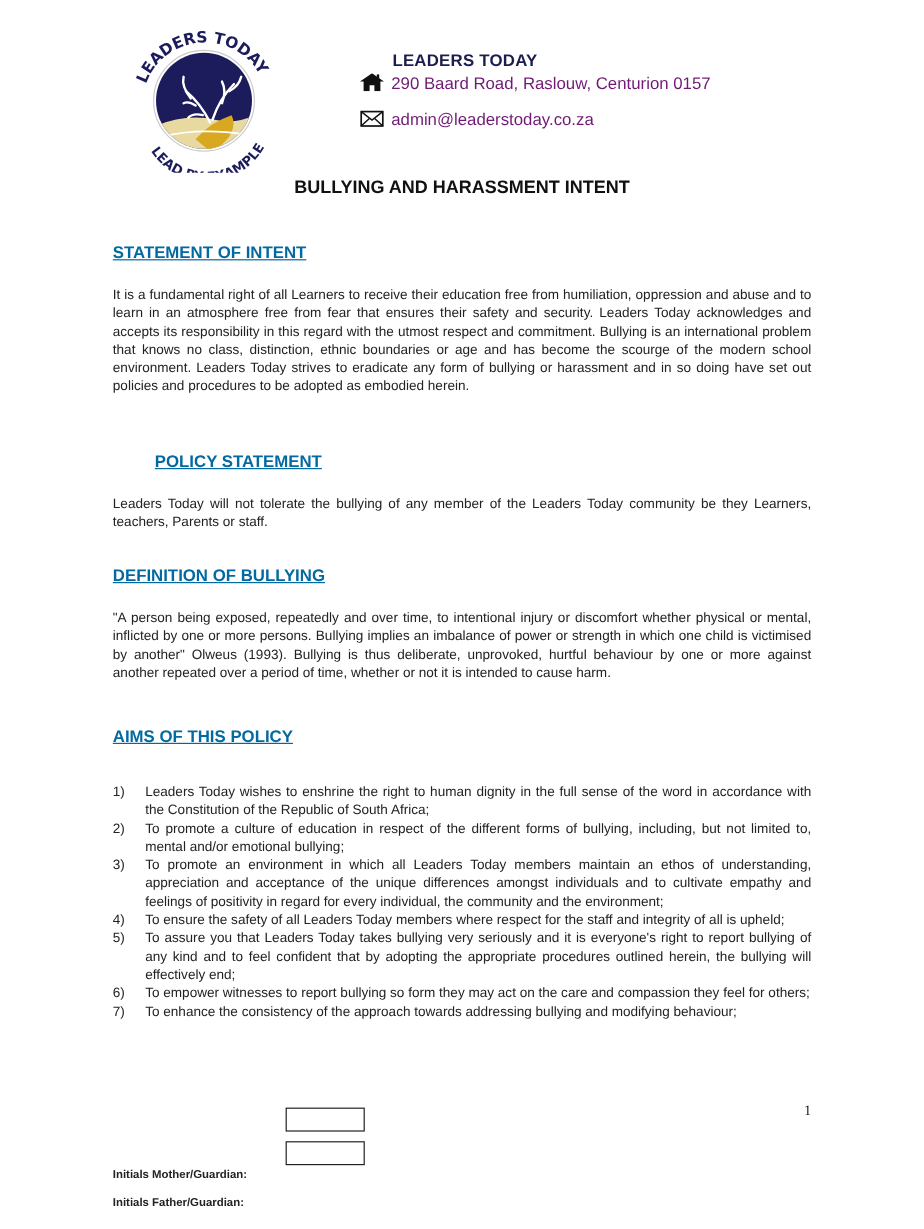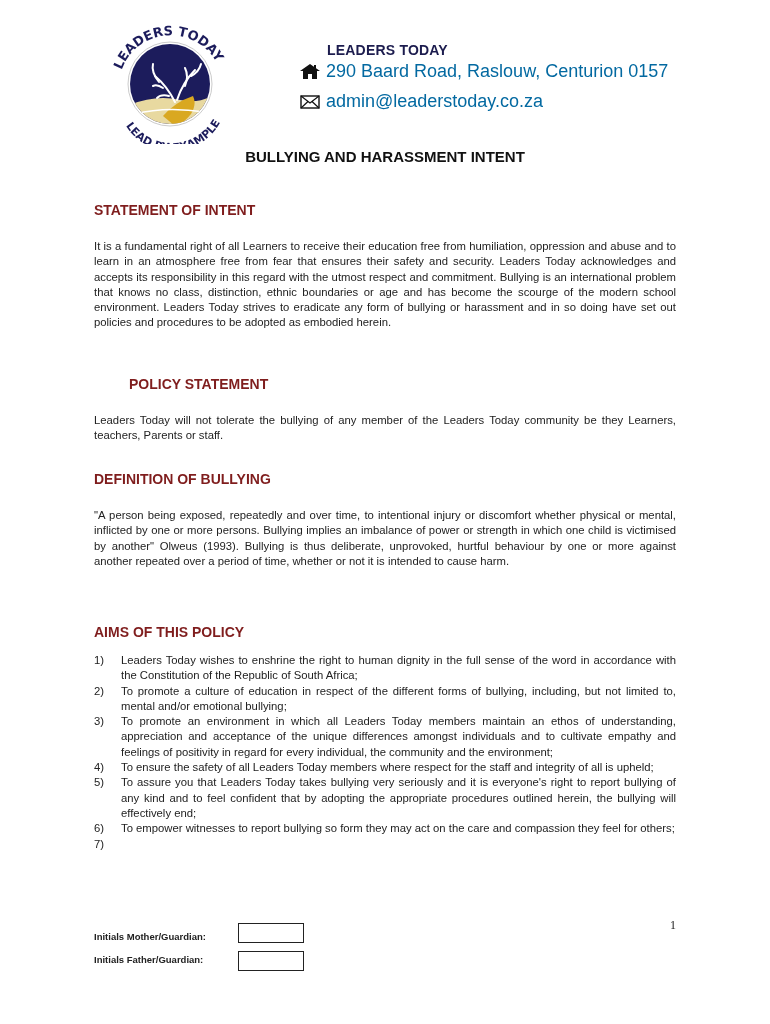--- a/index.html
+++ b/index.html
@@ -1,32 +1,32 @@
 <!DOCTYPE html>
 <html><head>
 <meta charset="utf-8">
 <style>
   html, body { margin: 0; padding: 0; background: #ffffff; }
   body { width: 770px; height: 1024px; position: relative; overflow: hidden;
          font-family: "Liberation Sans", sans-serif; color: #1a1a1a; }
   .logo { position: absolute; left: 105px; top: 14px; width: 130px; height: 130px; }
   .header-info { position: absolute; left: 300px; top: 42px; }
   .org-name { position: absolute; left: 27px; top: 0; font-size: 14px; font-weight: bold; color: #1c1c4e; white-space: nowrap; letter-spacing: 0.2px; }
-  .addr-line { position: absolute; left: 0; font-size: 18px; color: #0369a1; white-space: nowrap; }
+  .addr-line { position: absolute; left: 0; font-size: 14px; color: #701a75; white-space: nowrap; }
   .addr-line .ico { display: inline-block; width: 20px; height: 15px; vertical-align: -2px; margin-right: 6px; }
   .addr1 { top: 19px; }
   .addr2 { top: 49px; }
   .title { position: absolute; left: 0; width: 770px; top: 148px; text-align: center; font-size: 15px; font-weight: bold; color: #111; }
-  .h { position: absolute; left: 94px; font-size: 14px; font-weight: bold; color: #7f1d1d; }
+  .h { position: absolute; left: 94px; font-size: 14px; font-weight: bold; color: #0369a1; text-decoration: underline; }
   .p { position: absolute; left: 94px; width: 582px; font-size: 11.3px; line-height: 15.3px; text-align: justify; color: #222; }
   .list { position: absolute; left: 94px; width: 582px; top: 653px; margin: 0; padding: 0; list-style: none; }
   .list li { position: relative; padding-left: 27px; font-size: 11.3px; line-height: 15.3px; text-align: justify; color: #222; }
   .list .num { position: absolute; left: 0; top: 0; }
   .page-num { position: absolute; left: 670px; top: 918px; font-family: "Liberation Serif", serif; font-size: 12px; color: #222; }
-  .init-label { position: absolute; left: 94px; font-size: 9.5px; font-weight: bold; color: #222; }
+  .init-label { position: absolute; left: 94px; font-size: 9.5px; font-weight: bold; color: #222; margin-top: 43px; }
   .init-box { position: absolute; left: 238px; width: 66px; height: 20px; border: 1.2px solid #222; background: #fff; box-sizing: border-box; }
 </style>
 </head>
 <body>
 
 <div class="logo">
   <svg width="130" height="130" viewBox="0 0 130 130">
     <defs>
       <path id="arcTop" d="M 14 68 A 52 52 0 0 1 116 60"></path>
       <path id="arcBot" d="M 12 84 A 55 55 0 0 0 122 80"></path>
@@ -83,28 +83,28 @@
 
 <div class="h" style="top:202px;">STATEMENT OF INTENT</div>
 <div class="p" style="top:239px;">It is a fundamental right of all Learners to receive their education free from humiliation, oppression and abuse and to learn in an atmosphere free from fear that ensures their safety and security. Leaders Today acknowledges and accepts its responsibility in this regard with the utmost respect and commitment. Bullying is an international problem that knows no class, distinction, ethnic boundaries or age and has become the scourge of the modern school environment. Leaders Today strives to eradicate any form of bullying or harassment and in so doing have set out policies and procedures to be adopted as embodied herein.</div>
 
 <div class="h" style="top:376px;padding-left:35px;">POLICY STATEMENT</div>
 <div class="p" style="top:413px;">Leaders Today will not tolerate the bullying of any member of the Leaders Today community be they Learners, teachers, Parents or staff.</div>
 
 <div class="h" style="top:471px;">DEFINITION OF BULLYING</div>
 <div class="p" style="top:508px;">"A person being exposed, repeatedly and over time, to intentional injury or discomfort whether physical or mental, inflicted by one or more persons. Bullying implies an imbalance of power or strength in which one child is victimised by another" Olweus (1993). Bullying is thus deliberate, unprovoked, hurtful behaviour by one or more against another repeated over a period of time, whether or not it is intended to cause harm.</div>
 
-<div class="h" style="top:624px;">AIMS OF THIS POLICY</div>
+<div class="h" style="top:605px;">AIMS OF THIS POLICY</div>
 <ol class="list">
   <li><span class="num">1)</span><span>Leaders Today wishes to enshrine the right to human dignity in the full sense of the word in accordance with the Constitution of the Republic of South Africa;</span></li>
   <li><span class="num">2)</span><span>To promote a culture of education in respect of the different forms of bullying, including, but not limited to, mental and/or emotional bullying;</span></li>
   <li><span class="num">3)</span><span>To promote an environment in which all Leaders Today members maintain an ethos of understanding, appreciation and acceptance of the unique differences amongst individuals and to cultivate empathy and feelings of positivity in regard for every individual, the community and the environment;</span></li>
   <li><span class="num">4)</span><span>To ensure the safety of all Leaders Today members where respect for the staff and integrity of all is upheld;</span></li>
   <li><span class="num">5)</span><span>To assure you that Leaders Today takes bullying very seriously and it is everyone's right to report bullying of any kind and to feel confident that by adopting the appropriate procedures outlined herein, the bullying will effectively end;</span></li>
   <li><span class="num">6)</span><span>To empower witnesses to report bullying so form they may act on the care and compassion they feel for others;</span></li>
-  <li><span class="num">7)</span></li>
+  <li><span class="num">7)</span><span>To enhance the consistency of the approach towards addressing bullying and modifying behaviour;</span></li>
 </ol>
 
 <div class="page-num">1</div>
 <div class="init-label" style="top:931px;">Initials Mother/Guardian:</div>
 <div class="init-box" style="top:923px;"></div>
 <div class="init-label" style="top:954px;">Initials Father/Guardian:</div>
 <div class="init-box" style="top:951px;"></div>
 
 </body></html>

